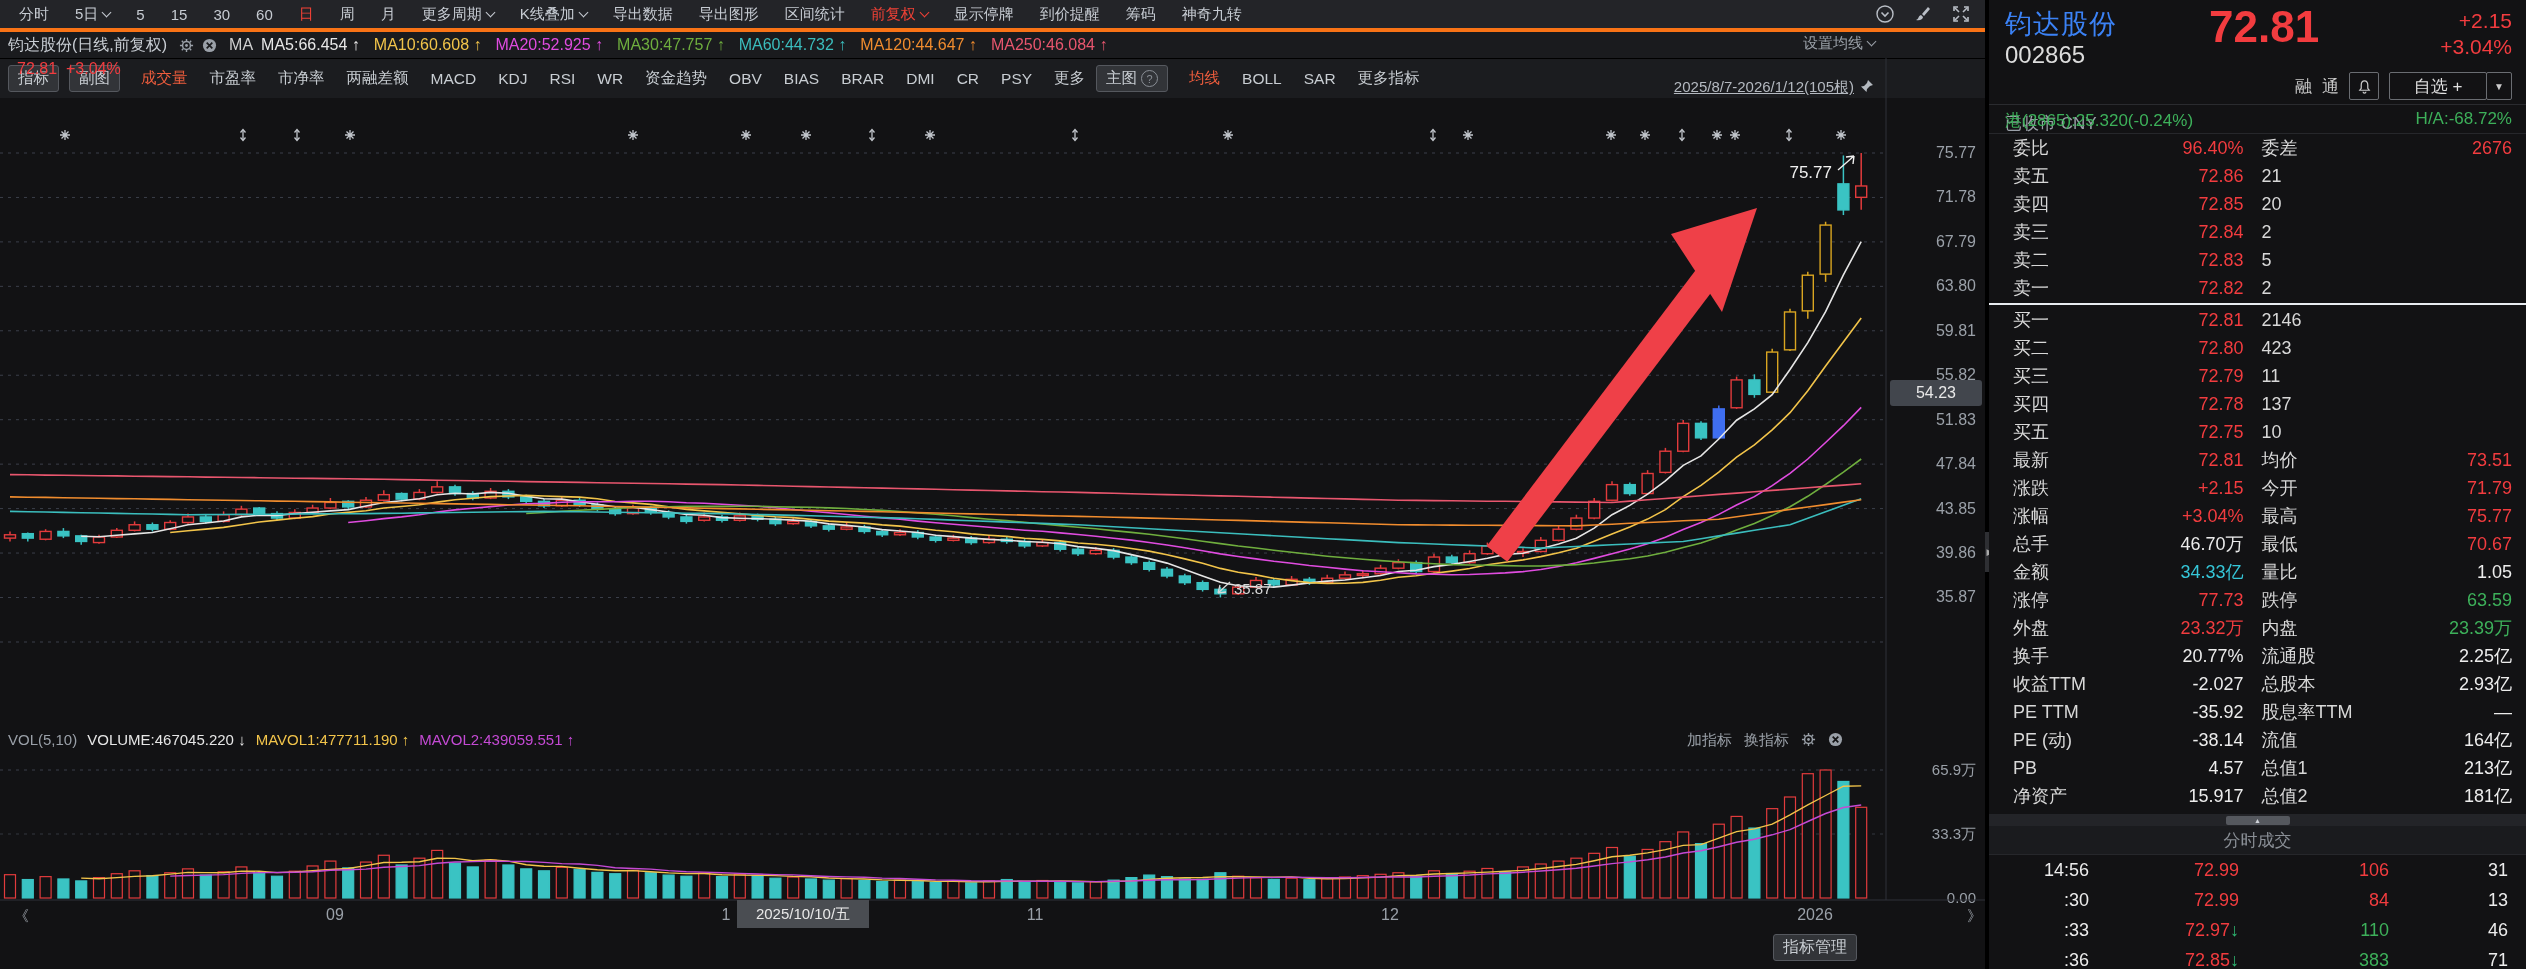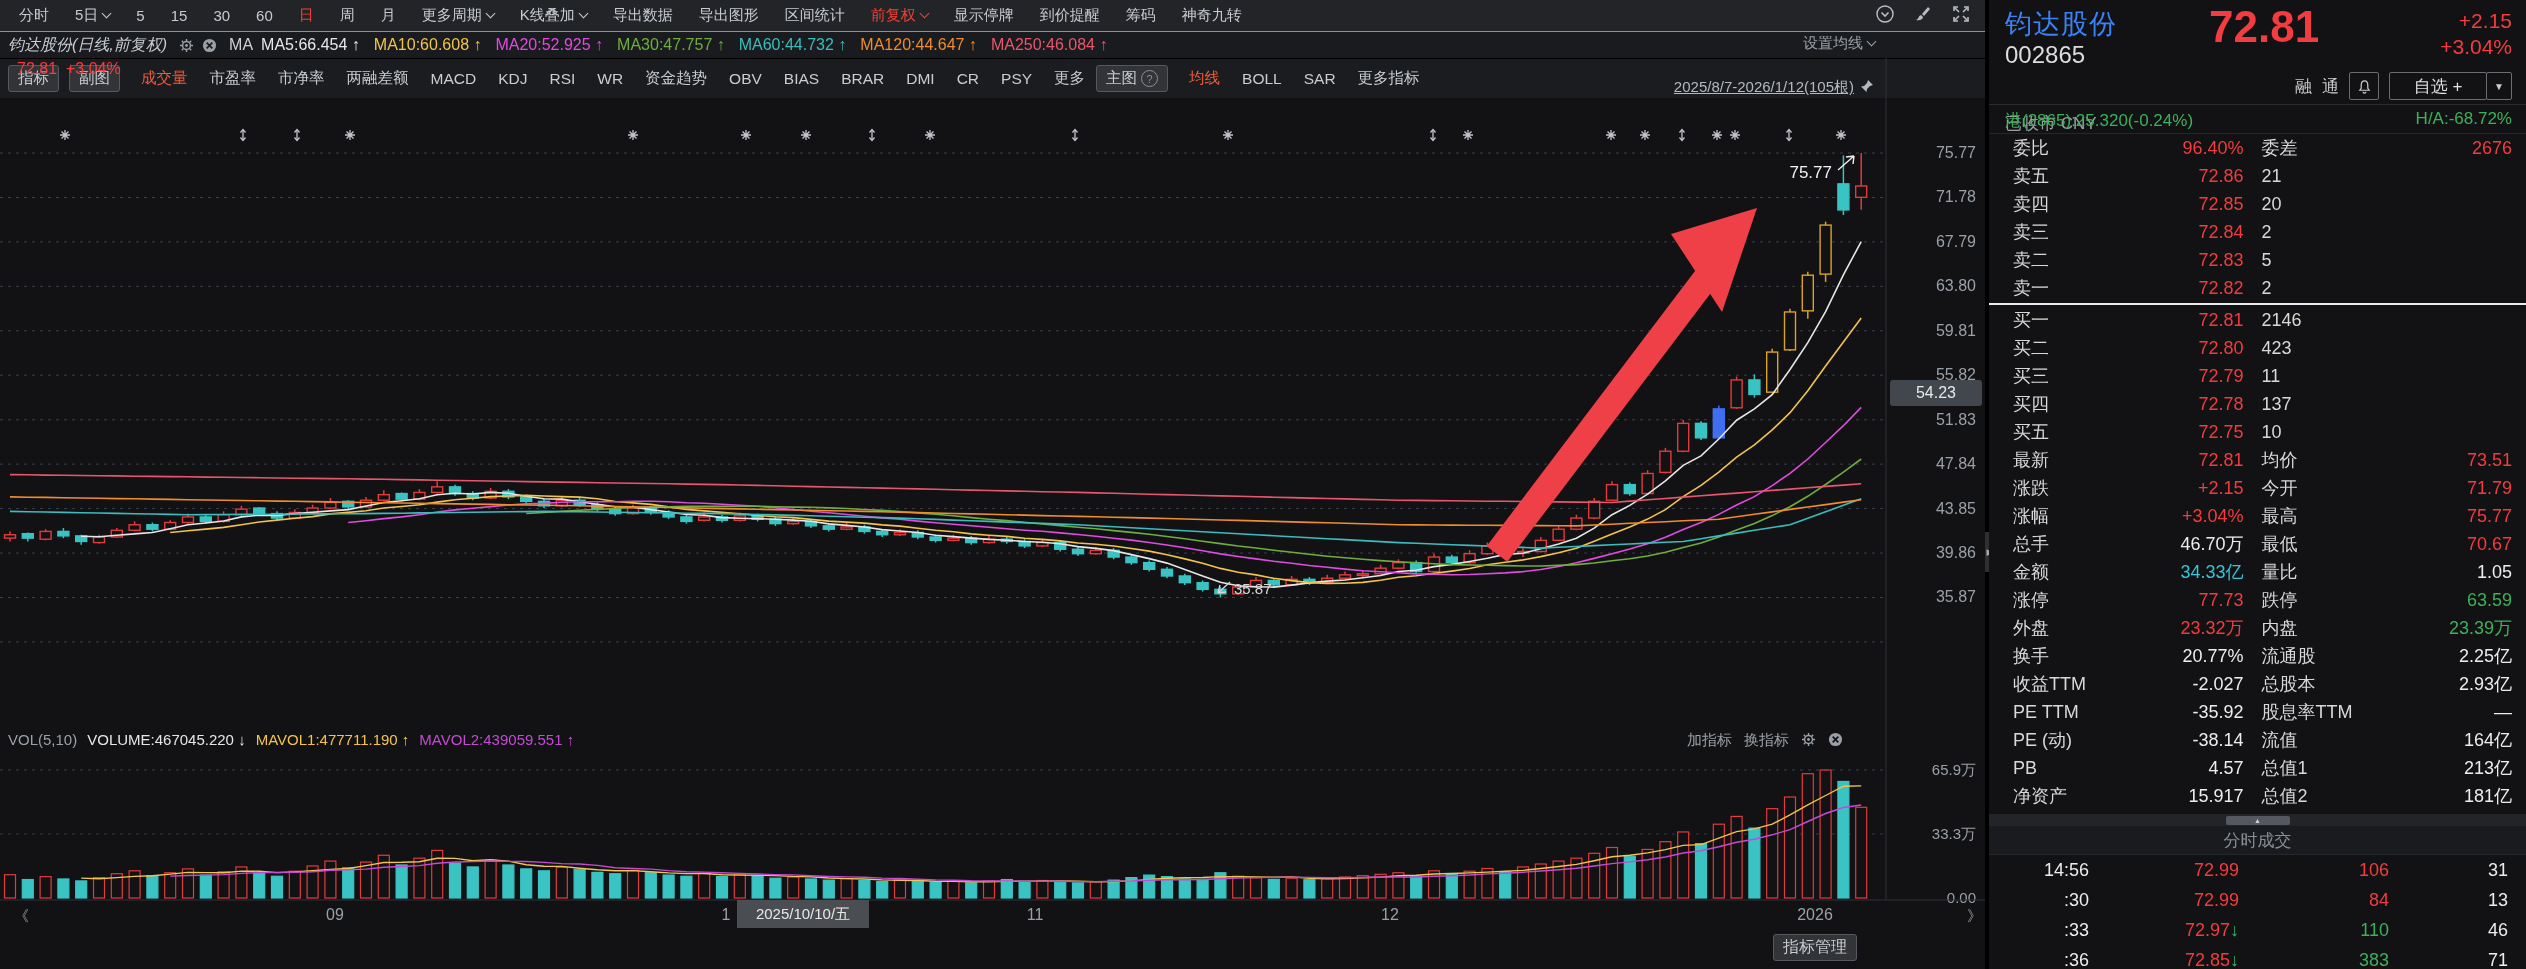--- a/index.html
+++ b/index.html
@@ -2,30 +2,30 @@
 <html><head>
 <meta charset="utf-8">
 <style>
   html,body{margin:0;padding:0;background:#0b0b0d;}
   body{width:2526px;height:969px;position:relative;overflow:hidden;
        font-family:"Liberation Sans","DejaVu Sans",sans-serif;color:#cfd3d9;
        -webkit-font-smoothing:antialiased;}
   .abs{position:absolute;}
   
   #chart-area{left:0;top:0;width:1985px;height:969px;background:#121214;}
-  #toolbar{left:0;top:0;width:1985px;height:32px;background:#232428;border-bottom:1px solid #f97316;
+  #toolbar{left:0;top:0;width:1985px;height:32px;background:#232428;border-bottom:4px solid #f97316;
            display:flex;align-items:center;padding-left:6px;box-sizing:border-box;}
   .tbi{font-size:15px;color:#c6cbd2;padding:0 13px;white-space:nowrap;cursor:default;display:flex;align-items:center;}
   .tbi.active{color:#ef4136;}
   .cv{display:inline-block;width:6px;height:6px;border-right:1.6px solid currentColor;border-bottom:1.6px solid currentColor;
       transform:rotate(45deg);margin-left:5px;margin-top:-4px;}
   #tb-icons{position:absolute;right:14px;top:0;height:32px;display:flex;align-items:center;gap:18px;color:#b9bec6;}
   #ma-row{left:0;top:32px;width:1985px;height:26px;background:#1a1b1e;display:flex;align-items:center;
           padding-left:8px;box-sizing:border-box;font-size:16px;white-space:nowrap;}
-  #ma-row .title{color:#c9ced4;margin-right:8px;font-style:italic;}
+  #ma-row .title{color:#c9ced4;margin-right:8px;}
   #ma-row .icon{color:#9aa0a8;margin:0 4px;display:inline-flex;}
   #ma-row .ma-lbl{color:#d0d0d0;margin:0 8px;}
   .ma-item{margin-right:14px;}
   #set-ma{position:absolute;right:110px;top:34px;font-size:15px;color:#9aa0a8;display:flex;align-items:center;}
   #quote-ov{left:10px;top:60px;font-size:16px;color:#f23c3f;margin-left:7px;}
   #range-link{right:110px;top:78px;font-size:15px;color:#b4b9c0;text-decoration:underline;display:flex;align-items:center;gap:5px;}
   #vol-header{left:8px;top:731px;font-size:15px;white-space:nowrap;display:flex;gap:10px;align-items:center;}
   #vol-header .g{color:#9aa0a8;} #vol-header .w{color:#e6e6e6;}
   #vol-header .y{color:#f2c44a;} #vol-header .m{color:#c44ad4;}
   #vol-ctrl{right:142px;top:731px;font-size:15px;color:#9aa0a8;display:flex;gap:12px;align-items:center;}

